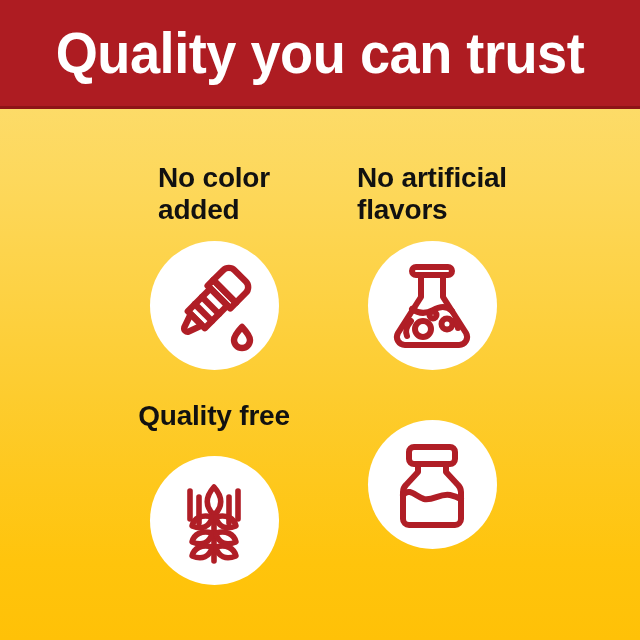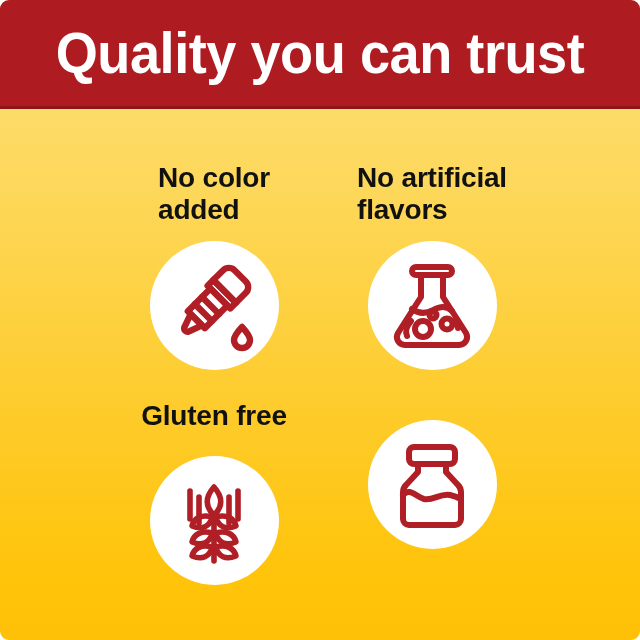--- a/index.html
+++ b/index.html
@@ -7,21 +7,20 @@
     padding: 0;
     background: #ffffff;
   }
   #page {
     position: relative;
     width: 640px;
     height: 640px;
     overflow: hidden;
     font-family: "Liberation Sans", sans-serif;
     background: linear-gradient(180deg, #FCE07A 0%, #FDD85C 28%, #FDCC2E 62%, #FFC40C 88%, #FFC107 100%);
-    border-radius: 9px;
   }
 
   
   #banner {
     position: absolute;
     left: 0;
     top: 0;
     width: 640px;
     height: 106px;
     background: #AE1C22;
@@ -146,21 +145,21 @@
           <circle cx="47" cy="56" r="3.5"></circle>
 
           <path d="M25 62 c-5 6 -6 10 -4 15"></path>
           <path d="M70 60 c1.5 3 2 6 2 9"></path>
         </svg>
       </span>
     </div>
   </div>
 
   <div class="feature one-line" id="feature-gluten-free">
-    <div class="feature-label">Gluten free</div>
+    <div class="feature-label">Quality free</div>
     <div class="icon-circle">
       <span>
         <svg width="92" height="92" viewBox="0 0 92 92" fill="none" stroke="#B01E26" stroke-width="5.6" stroke-linecap="round" stroke-linejoin="round">
 
           <path d="M46 40 V86"></path>
 
           <path d="M22 16 V44"></path>
           <path d="M70 16 V44"></path>
 
           <path d="M31 22 V48"></path>

